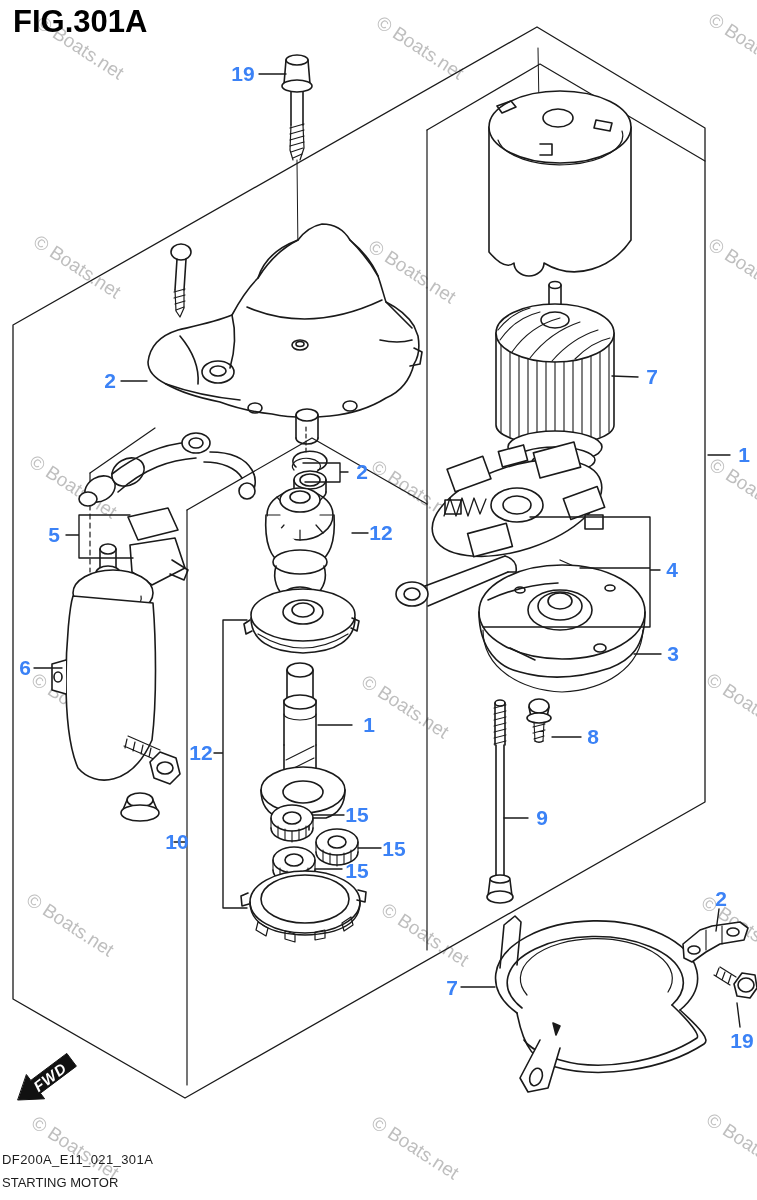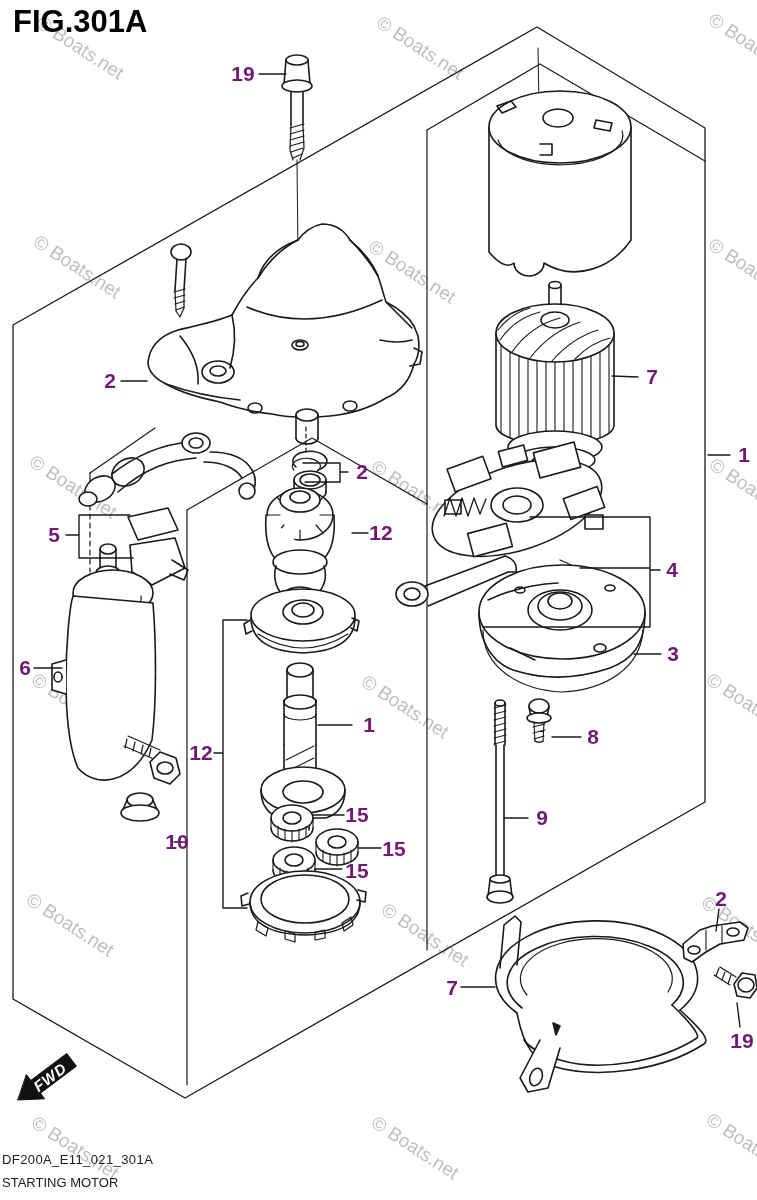--- a/index.html
+++ b/index.html
@@ -2,21 +2,21 @@
 <html><head>
 <meta charset="utf-8">
 <style>
   html,body{margin:0;padding:0;background:#ffffff;}
   #page{position:relative;width:757px;height:1200px;background:#ffffff;overflow:hidden;
         font-family:"Liberation Sans","DejaVu Sans",sans-serif;}
   #diagram-svg{position:absolute;left:0;top:0;}
   .title{position:absolute;left:13px;top:4px;font-size:31px;font-weight:bold;letter-spacing:0px;color:#000;}
   .wm{position:absolute;white-space:nowrap;font-size:19px;color:#b3b3b3;opacity:.85;
       transform:translate(-50%,-50%) rotate(33deg);mix-blend-mode:multiply;}
-  .callout{position:absolute;transform:translate(-50%,-50%);font-size:21px;font-weight:bold;color:#701a75;}
+  .callout{position:absolute;transform:translate(-50%,-50%);font-size:21px;font-weight:bold;color:#3b82f6;}
   .fwd{position:absolute;left:50px;top:1077px;transform:translate(-50%,-50%) rotate(-37deg);
        font-size:15px;font-style:italic;font-weight:bold;color:#fff;letter-spacing:1px;}
   .footer{position:absolute;left:2px;color:#1c1c1c;font-size:13px;}
   .footer.code{top:1152px;letter-spacing:.4px;}
   .footer.caption{top:1175px;}
 </style>
 </head>
 <body>
 
 <div id="page">

